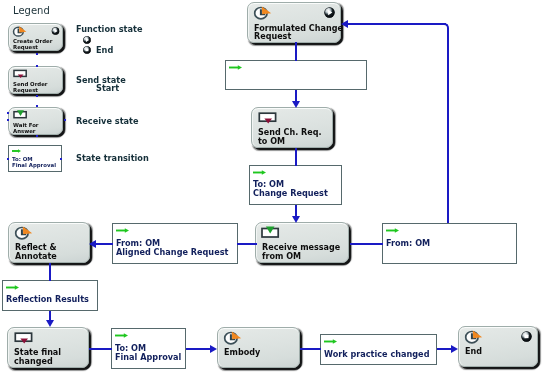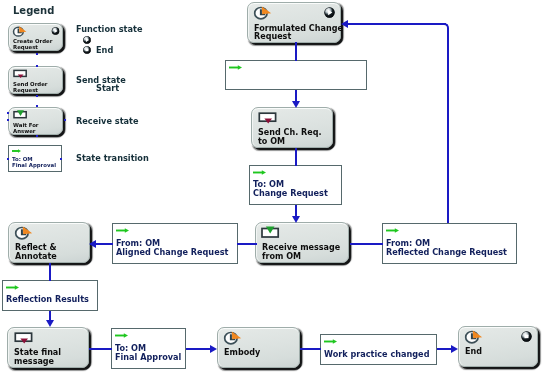--- a/index.html
+++ b/index.html
@@ -1,21 +1,21 @@
 <!DOCTYPE html>
 <html><head>
 <meta charset="utf-8">
 <style>
   html,body{margin:0;padding:0;}
   body{width:545px;height:373px;background:#ffffff;overflow:hidden;
        font-family:"DejaVu Sans",sans-serif;position:relative;}
   #stage{position:absolute;left:0;top:0;width:545px;height:373px;}
 
   
-  #legend-title{position:absolute;left:13px;top:6px;font-size:10px;font-weight:bold;
+  #legend-title{position:absolute;left:13px;top:6px;font-size:10px;font-weight:normal;
                 color:#1c3239;line-height:10px;white-space:nowrap;}
   .legend-label{position:absolute;font-size:8.2px;font-weight:bold;color:#16303a;
                 white-space:nowrap;line-height:8px;}
 
   
   .sbox{position:absolute;box-sizing:border-box;border-radius:7px;
         background:linear-gradient(172deg,#e9ecea 0%,#e2e7e5 16%,#dce2e0 50%,#d6dddb 78%,#ccd4d3 100%);
         border:1px solid #9fadaa;
         box-shadow:inset 0 1px 0 0 #fafcfb, inset 1px 0 0 0 #f2f5f4,
                     2px 2px 0 0 rgba(12,13,14,0.9),
@@ -236,42 +236,41 @@
   </div>
 
   <div class="tbox" style="left:382px;top:223px;width:135px;height:41px;">
     <span class="ic" style="left:3px;top:4px;">
       <svg width="13" height="5" viewBox="0 0 13 5">
         <path d="M0 2.5 L9.6 2.5" stroke="#1fc71f" stroke-width="1.9" fill="none"></path>
         <path d="M8.8 0.3 L13 2.5 L8.8 4.7 Z" fill="#1fc71f"></path>
       </svg>
     </span>
     <span class="lbl" style="left:3px;top:15px;">From: OM</span>
-    <span class="lbl" style="left:3px;top:24px;">Reflected Change Request</span>
   </div>
 
   <div class="tbox" style="left:2px;top:280px;width:96px;height:31px;">
     <span class="ic" style="left:3px;top:4px;">
       <svg width="13" height="5" viewBox="0 0 13 5">
         <path d="M0 2.5 L9.6 2.5" stroke="#1fc71f" stroke-width="1.9" fill="none"></path>
         <path d="M8.8 0.3 L13 2.5 L8.8 4.7 Z" fill="#1fc71f"></path>
       </svg>
     </span>
     <span class="lbl" style="left:3px;top:14px;">Reflection Results</span>
   </div>
 
   <div class="sbox" style="left:7px;top:327px;width:82px;height:41px;">
     <span class="ic" style="left:6px;top:3px;">
       <svg width="20" height="14" viewBox="0 0 20 14">
         <rect x="1.3" y="2.2" width="16.3" height="8" fill="#ffffff" stroke="#2c373c" stroke-width="1.7"></rect>
         <path d="M6.4 7.6 L14 7.6 L10.2 12.4 Z" fill="#8b1038"></path>
       </svg>
     </span>
     <span class="lbl" style="left:6px;top:21px;">State final</span>
-    <span class="lbl" style="left:6px;top:29.5px;">message</span>
+    <span class="lbl" style="left:6px;top:29.5px;">changed</span>
   </div>
 
   <div class="tbox" style="left:111px;top:328px;width:75px;height:41px;">
     <span class="ic" style="left:3px;top:4px;">
       <svg width="13" height="5" viewBox="0 0 13 5">
         <path d="M0 2.5 L9.6 2.5" stroke="#1fc71f" stroke-width="1.9" fill="none"></path>
         <path d="M8.8 0.3 L13 2.5 L8.8 4.7 Z" fill="#1fc71f"></path>
       </svg>
     </span>
     <span class="lbl" style="left:3px;top:15px;">To: OM</span>

